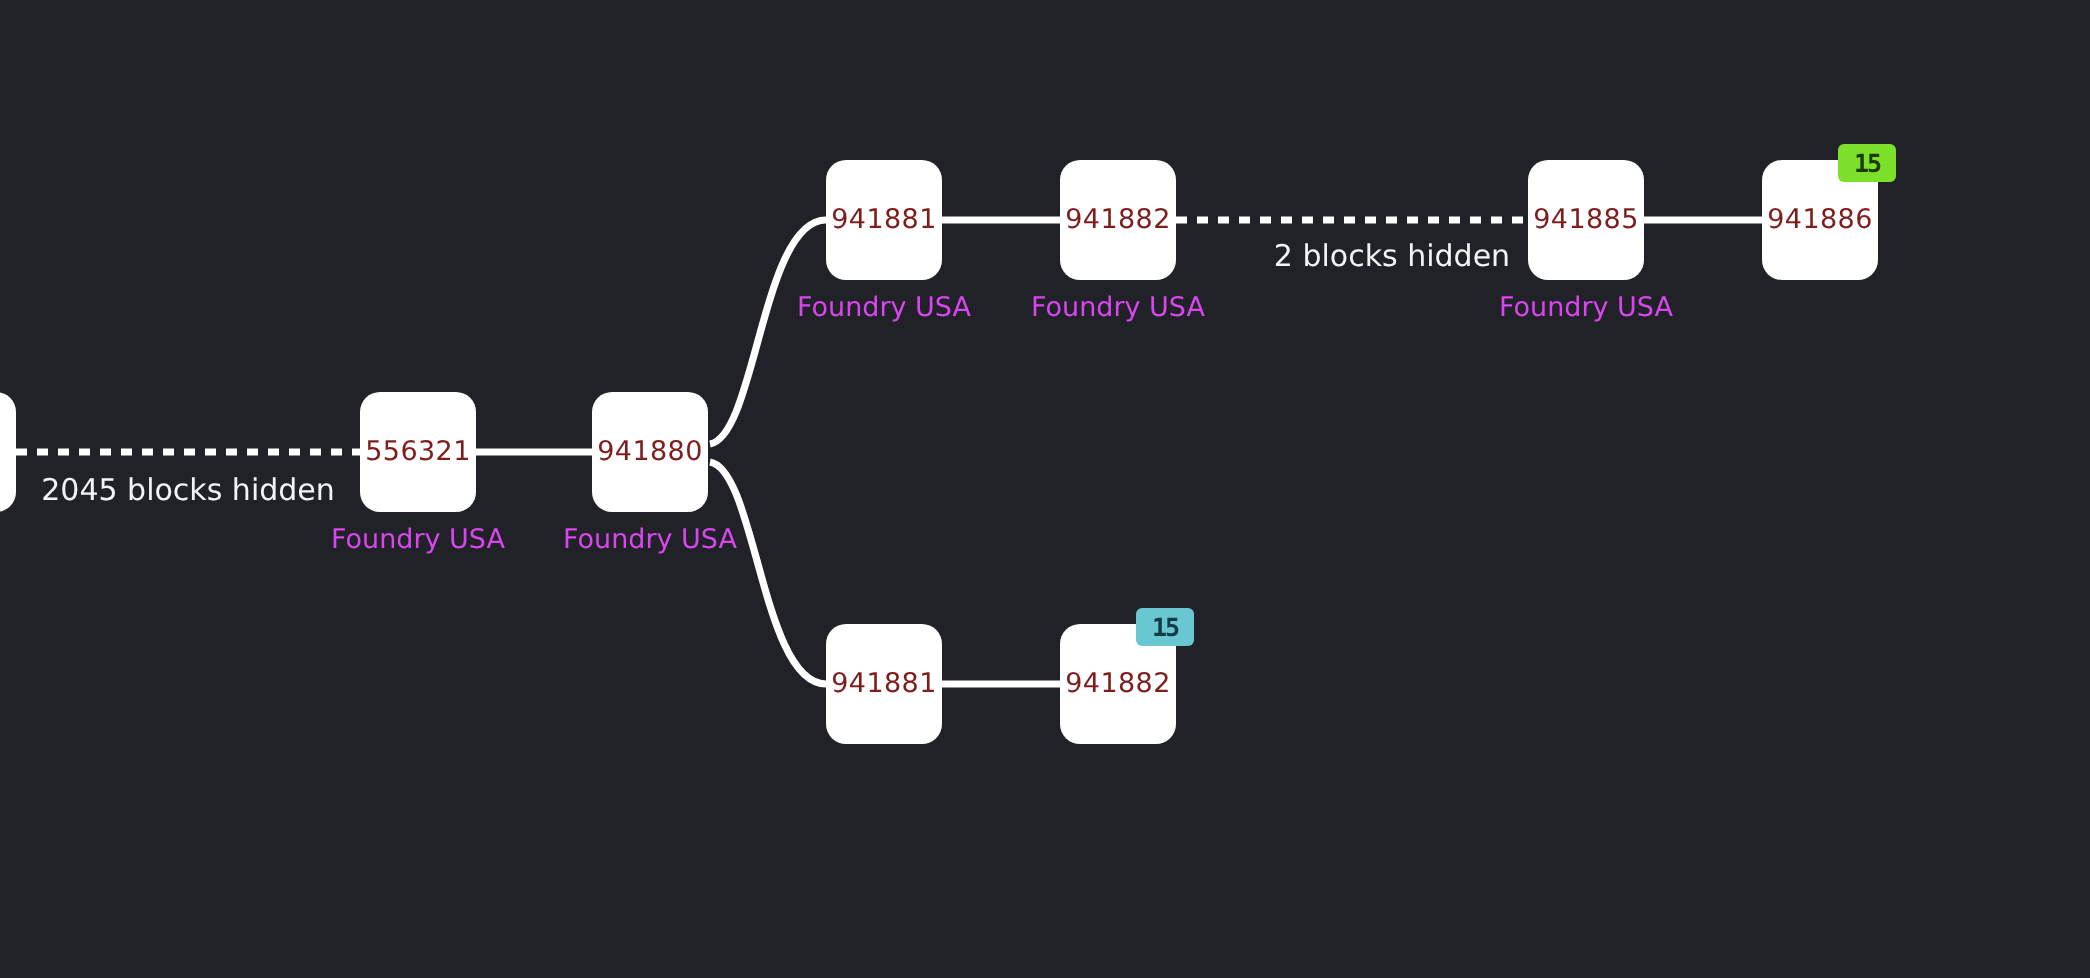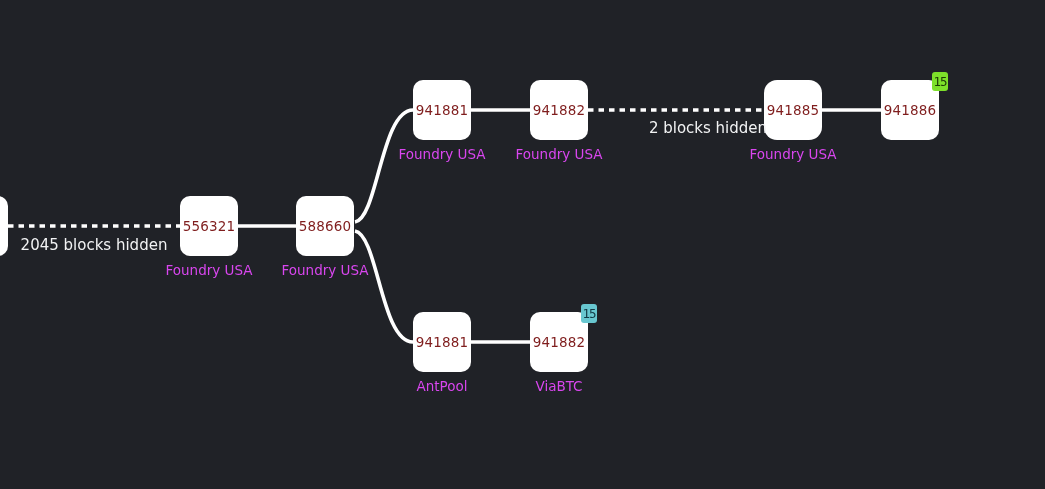--- a/index.html
+++ b/index.html
@@ -48,27 +48,27 @@
     position: absolute;
     width: 220px;
     text-align: center;
     font-size: 15px;
     color: #f2f3f4;
     white-space: nowrap;
   }
   .badge {
     position: absolute;
     top: -8px; right: -9px;
-    width: 16px; height: 19px;
+    width: 29px; height: 19px;
     border-radius: 3px;
     display: flex;
     align-items: center;
     justify-content: center;
     font-family: "DejaVu Sans Mono", monospace;
-    font-weight: normal;
+    font-weight: bold;
     font-size: 12.5px;
     letter-spacing: -1px;
     box-sizing: border-box;
   }
 </style>
 </head>
 <body>
 
 <div class="canvas" style="background: rgb(32, 34, 39);">
 
@@ -92,51 +92,49 @@
   </svg>
 
   <div class="block" style="left:-50px; top:196px;"></div>
 
   <div class="block" style="left:180px; top:196px;">
     <span class="block-height">556321</span>
   </div>
   <div class="pool-label" style="left:139px; top:262px;">Foundry USA</div>
 
   <div class="block" style="left:296px; top:196px;">
-    <span class="block-height">588660</span>
+    <span class="block-height">941880</span>
   </div>
   <div class="pool-label" style="left:255px; top:262px;">Foundry USA</div>
 
   <div class="block" style="left:413px; top:80px;">
     <span class="block-height">941881</span>
   </div>
   <div class="pool-label" style="left:372px; top:146px;">Foundry USA</div>
 
   <div class="block" style="left:530px; top:80px;">
     <span class="block-height">941882</span>
   </div>
   <div class="pool-label" style="left:489px; top:146px;">Foundry USA</div>
 
-  <div class="block" style="left:764px; top:80px;border-radius:13px;">
+  <div class="block" style="left:764px; top:80px;">
     <span class="block-height">941885</span>
   </div>
   <div class="pool-label" style="left:723px; top:146px;">Foundry USA</div>
 
   <div class="block" style="left:881px; top:80px;">
     <span class="block-height">941886</span>
     <span class="badge" style="background: rgb(125, 224, 42); color: rgb(28, 58, 5);">15</span>
   </div>
 
   <div class="block" style="left:413px; top:312px;">
     <span class="block-height">941881</span>
   </div>
-  <div class="pool-label" style="left:372px; top:378px;">AntPool</div>
 
   <div class="block" style="left:530px; top:312px;">
     <span class="block-height">941882</span>
     <span class="badge" style="background: rgb(104, 199, 208); color: rgb(17, 58, 69);">15</span>
   </div>
-  <div class="pool-label" style="left:489px; top:378px;">ViaBTC</div>
 
   <div class="hidden-label" style="left:-16px; top:236px;">2045 blocks hidden</div>
-  <div class="hidden-label" style="left:598px; top:119px;">2 blocks hidden</div>
+  <div class="hidden-label" style="left:586px; top:119px;">2 blocks hidden</div>
 
 </div>
 
 </body></html>

